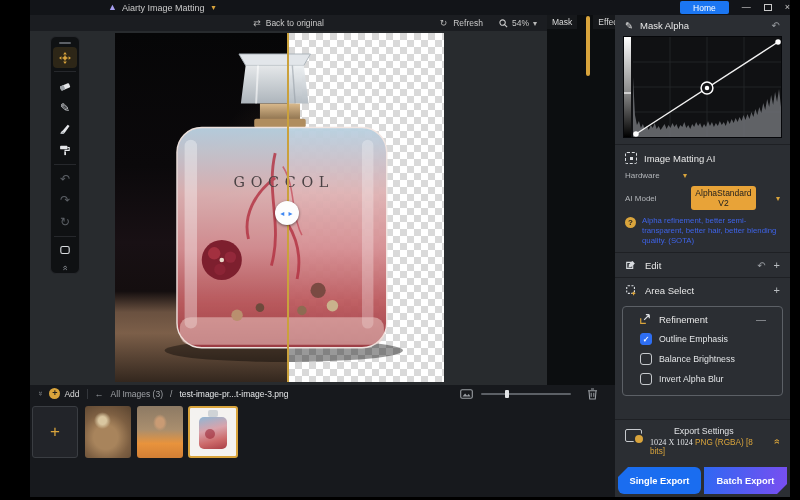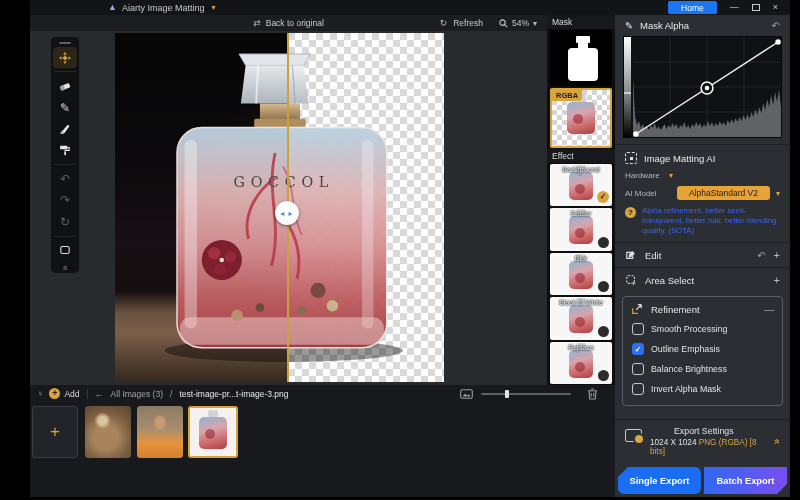--- a/index.html
+++ b/index.html
@@ -7,21 +7,21 @@
     font-family:"Liberation Sans", sans-serif; -webkit-font-smoothing:antialiased; }
   .stage { position:relative; width:800px; height:500px; background:#000; }
   .window { position:absolute; left:30px; top:0; width:760px; height:497px; background:#17191d; }
 
   
   .titlebar { position:absolute; left:0; top:0; width:760px; height:15px; background:#121418;
     display:flex; align-items:center; padding-left:78px; }
   .logo { color:#a79ef0; font-size:9px; line-height:1; margin-right:5px; }
   .app-title { color:#c9c9c9; font-size:9px; }
   .title-chev { color:#d9a43c; font-size:8px; margin-left:7px; }
-  .win-right { position:absolute; right:12px; top:0; height:15px; display:flex; align-items:center; gap:13px; }
+  .win-right { position:absolute; right:0; top:0; height:15px; display:flex; align-items:center; gap:13px; }
   .home-btn { background:#1b76f2; color:#fff; font-size:8.5px; border:none; border-radius:2px;
     padding:1px 13px; height:13px; cursor:pointer; }
   .wc { color:#c9c9c9; font-size:9px; line-height:1; }
   .wc-max { width:8px; height:7px; border:1px solid #c9c9c9; display:inline-block; }
 
   
   .canvas-bar { position:absolute; left:0; top:15px; width:517px; height:16px; background:#1b1d21;
     display:flex; align-items:center; font-size:8.5px; color:#c9c9c9; }
   .cb-center { position:absolute; left:50%; transform:translateX(-50%); display:flex; gap:5px; align-items:center; }
   .cb-right { position:absolute; right:10px; display:flex; gap:6px; align-items:center; }
@@ -53,21 +53,21 @@
   .checker-side { position:absolute; left:173px; right:0; top:0; height:100%; background-color:#fff;
     background:repeating-conic-gradient(#ffffff 0 25%, #d9d9d9 0 50%) 0 0 / 14px 14px; }
   .bottle-svg { position:absolute; inset:0; }
   .split-line { position:absolute; left:172px; top:0; width:2px; height:100%; background:#caa13c; }
   .split-handle { position:absolute; left:160px; top:168px; width:24px; height:24px; border-radius:50%;
     background:#fdfdfd; box-shadow:0 1px 3px rgba(0,0,0,.5); display:flex; align-items:center; justify-content:center;
     color:#3f87f2; font-size:8px; letter-spacing:1px; }
 
   
   .strip { position:absolute; left:517px; top:15px; width:68px; height:370px; background:#0c0e10;
-    display:flex; flex-direction:column; }
+    display:flex; }
   .strip-label { color:#d9d9d9; font-size:8.5px; padding:2px 5px; height:14px; background:#16181b; }
   .thumb { position:relative; margin:1px 3px; border-radius:2px; overflow:hidden; }
   .mask-thumb { height:57px; background:#000; }
   .sil-body { position:absolute; left:18px; top:18px; width:30px; height:33px; background:#fff; border-radius:4px; }
   .sil-neck { position:absolute; left:28px; top:12px; width:10px; height:8px; background:#fff; }
   .sil-cap { position:absolute; left:26px; top:6px; width:14px; height:7px; background:#fff; border-radius:1px; }
   .rgba-thumb { height:60px; border:2px solid #d9a43c;
     background:repeating-conic-gradient(#ffffff 0 25%, #d5d5d5 0 50%) 0 0 / 10px 10px; }
   .rgba-tag { position:absolute; left:0; top:0; background:#d9a43c; color:#1d1d1d; font-size:7.5px;
     font-weight:bold; padding:1px 4px; border-radius:0 0 3px 0; z-index:2; }
@@ -94,57 +94,57 @@
   .hist { position:relative; margin:2px 8px 6px; height:102px; background:#101113; border:1px solid #06070a; }
   .hist-grad { position:absolute; left:0; top:0; width:7px; height:100%;
     background:linear-gradient(180deg,#ffffff 0%,#8a8a8a 55%,#000 100%); }
   .hist-grad::after { content:""; position:absolute; left:0; top:55%; width:100%; height:2px; background:#d0d0d0; }
   .hist-plot { position:absolute; left:9px; right:0; top:0; bottom:0; }
 
   .ai-head { display:flex; align-items:center; gap:7px; padding:7px 10px 4px; color:#e8e8e8; font-size:9.5px;
     border-top:1px solid #1e2024; }
   .ai-icon { width:12px; height:12px; border:1px dashed #d9dce0; border-radius:2px; position:relative; }
   .ai-icon::after { content:""; position:absolute; left:4px; top:4px; width:3px; height:3px; background:#d9dce0; }
-  .row { display:flex; align-items:center; padding:3px 10px; gap:6px; }
+  .row { display:flex; align-items:center; padding:3px 10px; gap:20px; }
   .row-label { color:#b3b6ba; font-size:8px; width:38px; }
   .row-value { color:#dfe1e4; font-size:8.5px; flex:1; text-align:center; }
   .chev-y { color:#d9a43c; font-size:8px; }
   .model-pill { background:#e8a338; color:#1d1d1d; font-size:8.5px; padding:2px 0; border-radius:3px;
     flex:1; text-align:center; margin-left:8px; }
   .help-row { display:flex; gap:6px; padding:3px 10px 6px; }
   .help-badge { flex:none; width:11px; height:11px; border-radius:50%; background:#d9a43c; color:#1d1d1d;
     font-size:8px; font-weight:bold; text-align:center; line-height:11px; margin-top:1px; }
   .help-text { color:#3e63e8; font-size:7.8px; line-height:1.3; }
 
   .sec-row { display:flex; align-items:center; gap:8px; padding:6px 10px; color:#e8e8e8; font-size:9.5px;
     border-top:1px solid #1e2024; }
   .sec-row .spacer { flex:1; }
   .sec-plus { color:#b9bcc0; font-size:11px; }
   .sec-icon svg { width:12px; height:12px; display:block; }
 
-  .refine-group { margin:4px 7px 0; border:1px solid #5c6066; border-radius:4px; padding:2px 0 6px; }
+  .refine-group { margin:4px 7px 0; border:1px solid #5c6066; border-radius:4px; padding:2px 8px 6px; }
   .refine-head { display:flex; align-items:center; gap:8px; padding:4px 8px; color:#e8e8e8; font-size:9.5px; }
   .refine-head .spacer { flex:1; }
   .chk-row { display:flex; align-items:center; gap:7px; padding:4px 9px; }
   .chk { width:12px; height:12px; border:1.5px solid #c6c9cd; border-radius:3px; background:transparent;
     display:flex; align-items:center; justify-content:center; }
   .chk .tick { display:none; color:#fff; font-size:8px; font-weight:bold; }
   .chk.checked { background:#2e6ef2; border-color:#2e6ef2; }
   .chk.checked .tick { display:block; }
   .chk-label { color:#e2e4e6; font-size:8.8px; }
 
   .export-block { position:absolute; left:0; right:0; bottom:37px; border-top:1px solid #1e2024;
     padding:6px 10px 4px; display:flex; gap:8px; }
   .export-icon { flex:none; width:17px; height:13px; border:1.5px solid #c6c9cd; border-radius:2px; position:relative; margin-top:3px; }
   .export-icon::after { content:""; position:absolute; right:-4px; bottom:-4px; width:8px; height:8px;
     border-radius:50%; background:#d9a43c; border:2px solid #2b2e33; }
   .export-lines { flex:1; }
   .export-title { color:#dfe1e4; font-size:8.8px;padding-left:24px; }
   .export-sub { margin-top:2px; font-size:8.2px; }
-  .export-size { color:#dfe1e4; }
+  .export-size { color:#dfe1e4;font-family:Liberation Serif, serif; }
   .export-fmt { color:#d9a43c; }
   .export-collapse { color:#d9a43c; font-size:10px; transform:rotate(-90deg); align-self:center; font-weight:bold; }
   .export-btns { position:absolute; left:0; right:0; bottom:3px; display:flex; gap:3px; padding:0 3px; }
   .xbtn { flex:1; height:27px; border:none; color:#fff; font-size:9.3px; font-weight:bold; cursor:pointer; }
   .btn-single { background:#1a6df0; border-radius:6px;
     clip-path:polygon(10px 0, 100% 0, 100% 100%, 0 100%, 0 10px); }
   .btn-batch { background:linear-gradient(100deg,#2f68f3 0%,#7a4ef0 100%); border-radius:0;
     clip-path:polygon(0 0, 100% 0, 100% calc(100% - 10px), calc(100% - 10px) 100%, 0 100%); }
 
   
@@ -440,36 +440,32 @@
                 <path d="M2 6v6h6" fill="none" stroke="#d9a43c" stroke-width="1.4"></path>
                 <path d="M6 8l6-6M12 2v4M12 2H8" fill="none" stroke="#d9dce0" stroke-width="1.4"></path>
               </svg>
         </span>
         <span>Refinement</span>
         <span class="spacer"></span>
         <span class="icon-dim">—</span>
       </div>
 
       <div class="chk-row">
-        <span class="chk"></span>
-        <span class="chk-label">Smooth Processing</span>
-      </div>
-      <div class="chk-row">
         <span class="chk checked">
               <span class="tick">✓</span>
             </span>
         <span class="chk-label">Outline Emphasis</span>
       </div>
       <div class="chk-row">
         <span class="chk"></span>
         <span class="chk-label">Balance Brightness</span>
       </div>
       <div class="chk-row">
         <span class="chk"></span>
-        <span class="chk-label">Invert Alpha Mask</span>
+        <span class="chk-label">Invert Alpha Blur</span>
       </div>
     </div>
 
     <div class="export-block">
       <span class="export-icon"></span>
       <div class="export-lines">
         <div class="export-title">Export Settings</div>
         <div class="export-sub">
           <span class="export-size">1024 X 1024</span>
           <span class="export-fmt">PNG (RGBA) [8 bits]</span>

